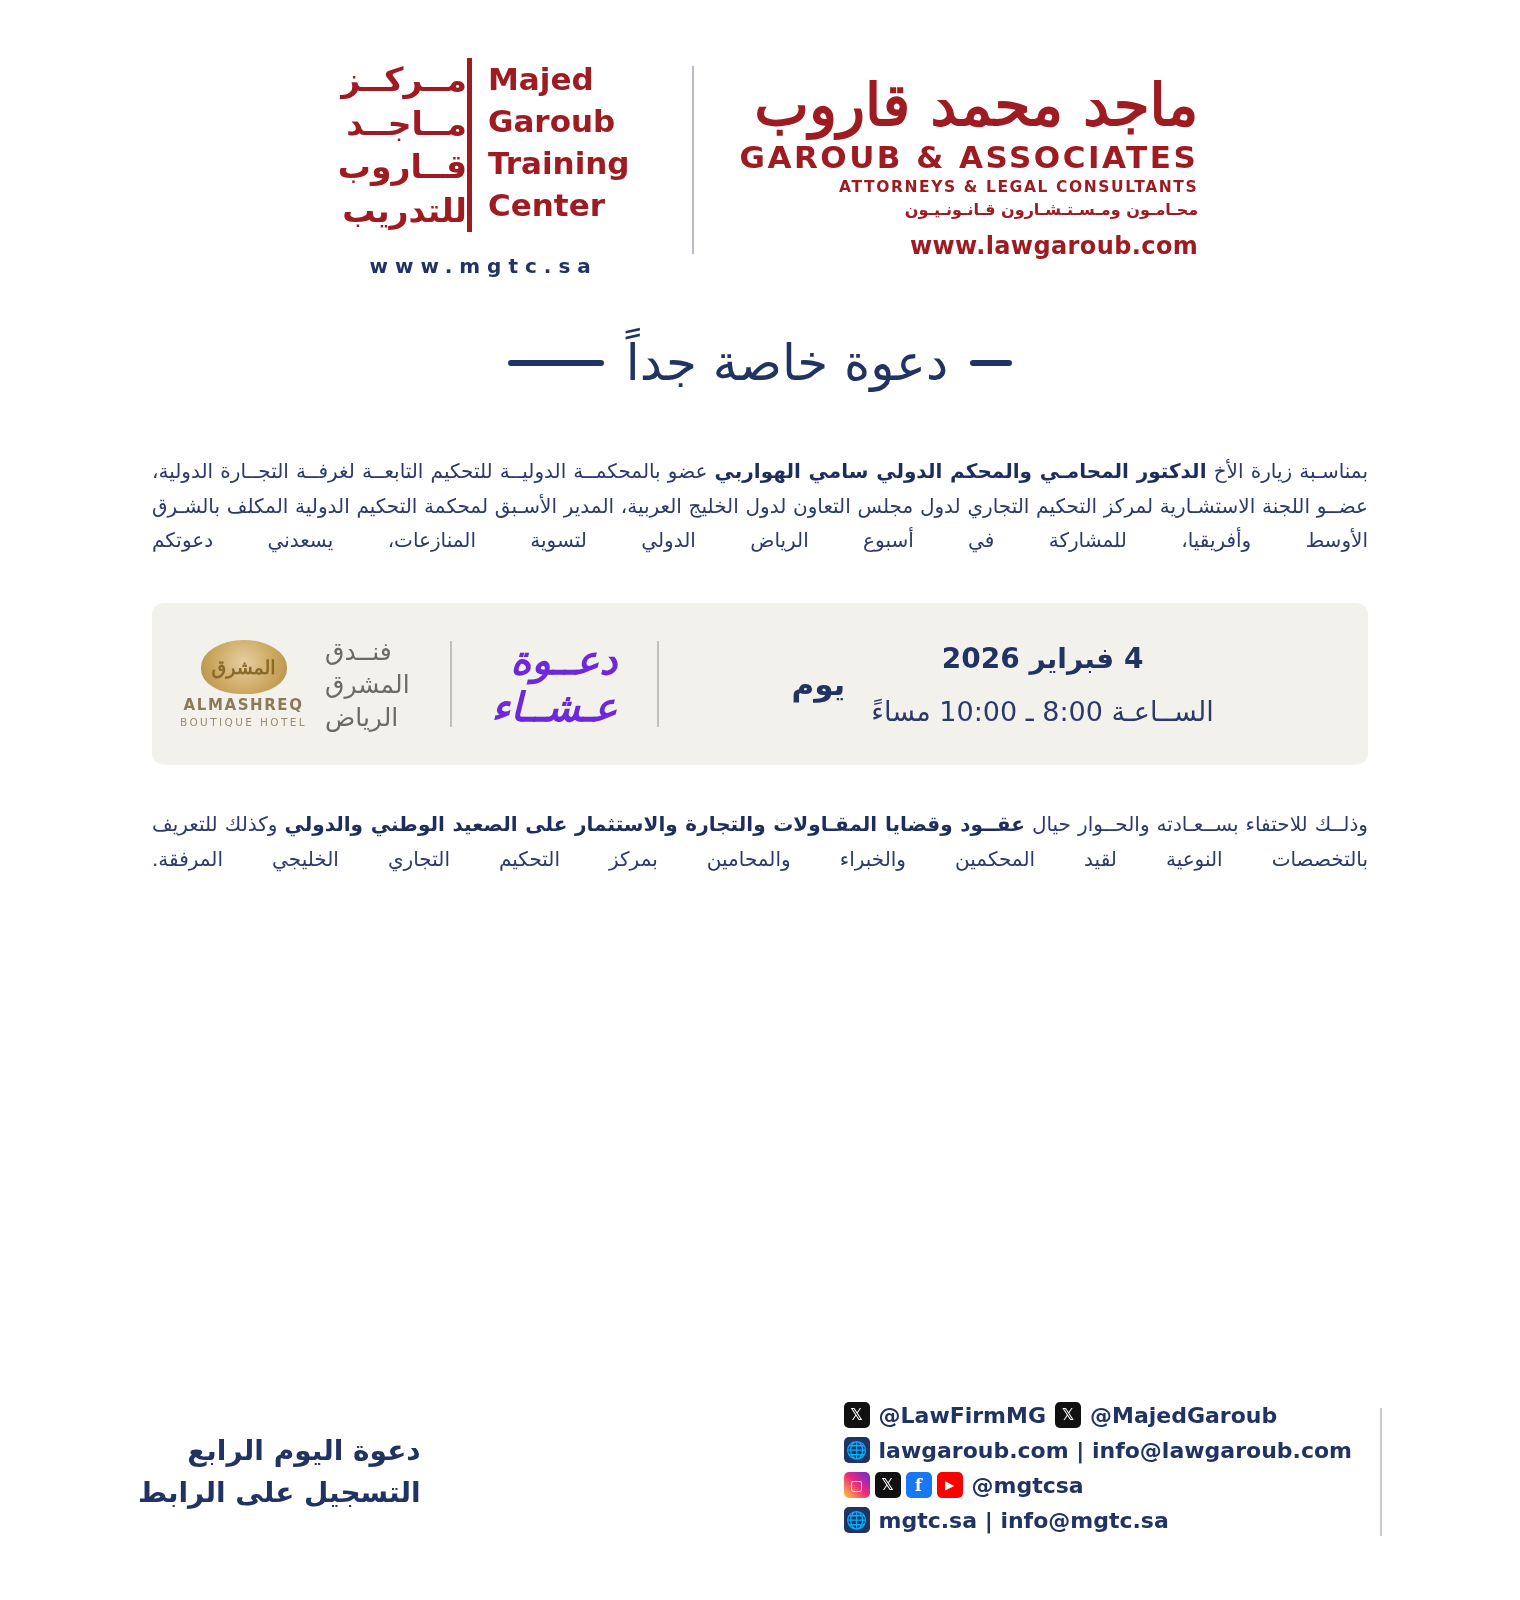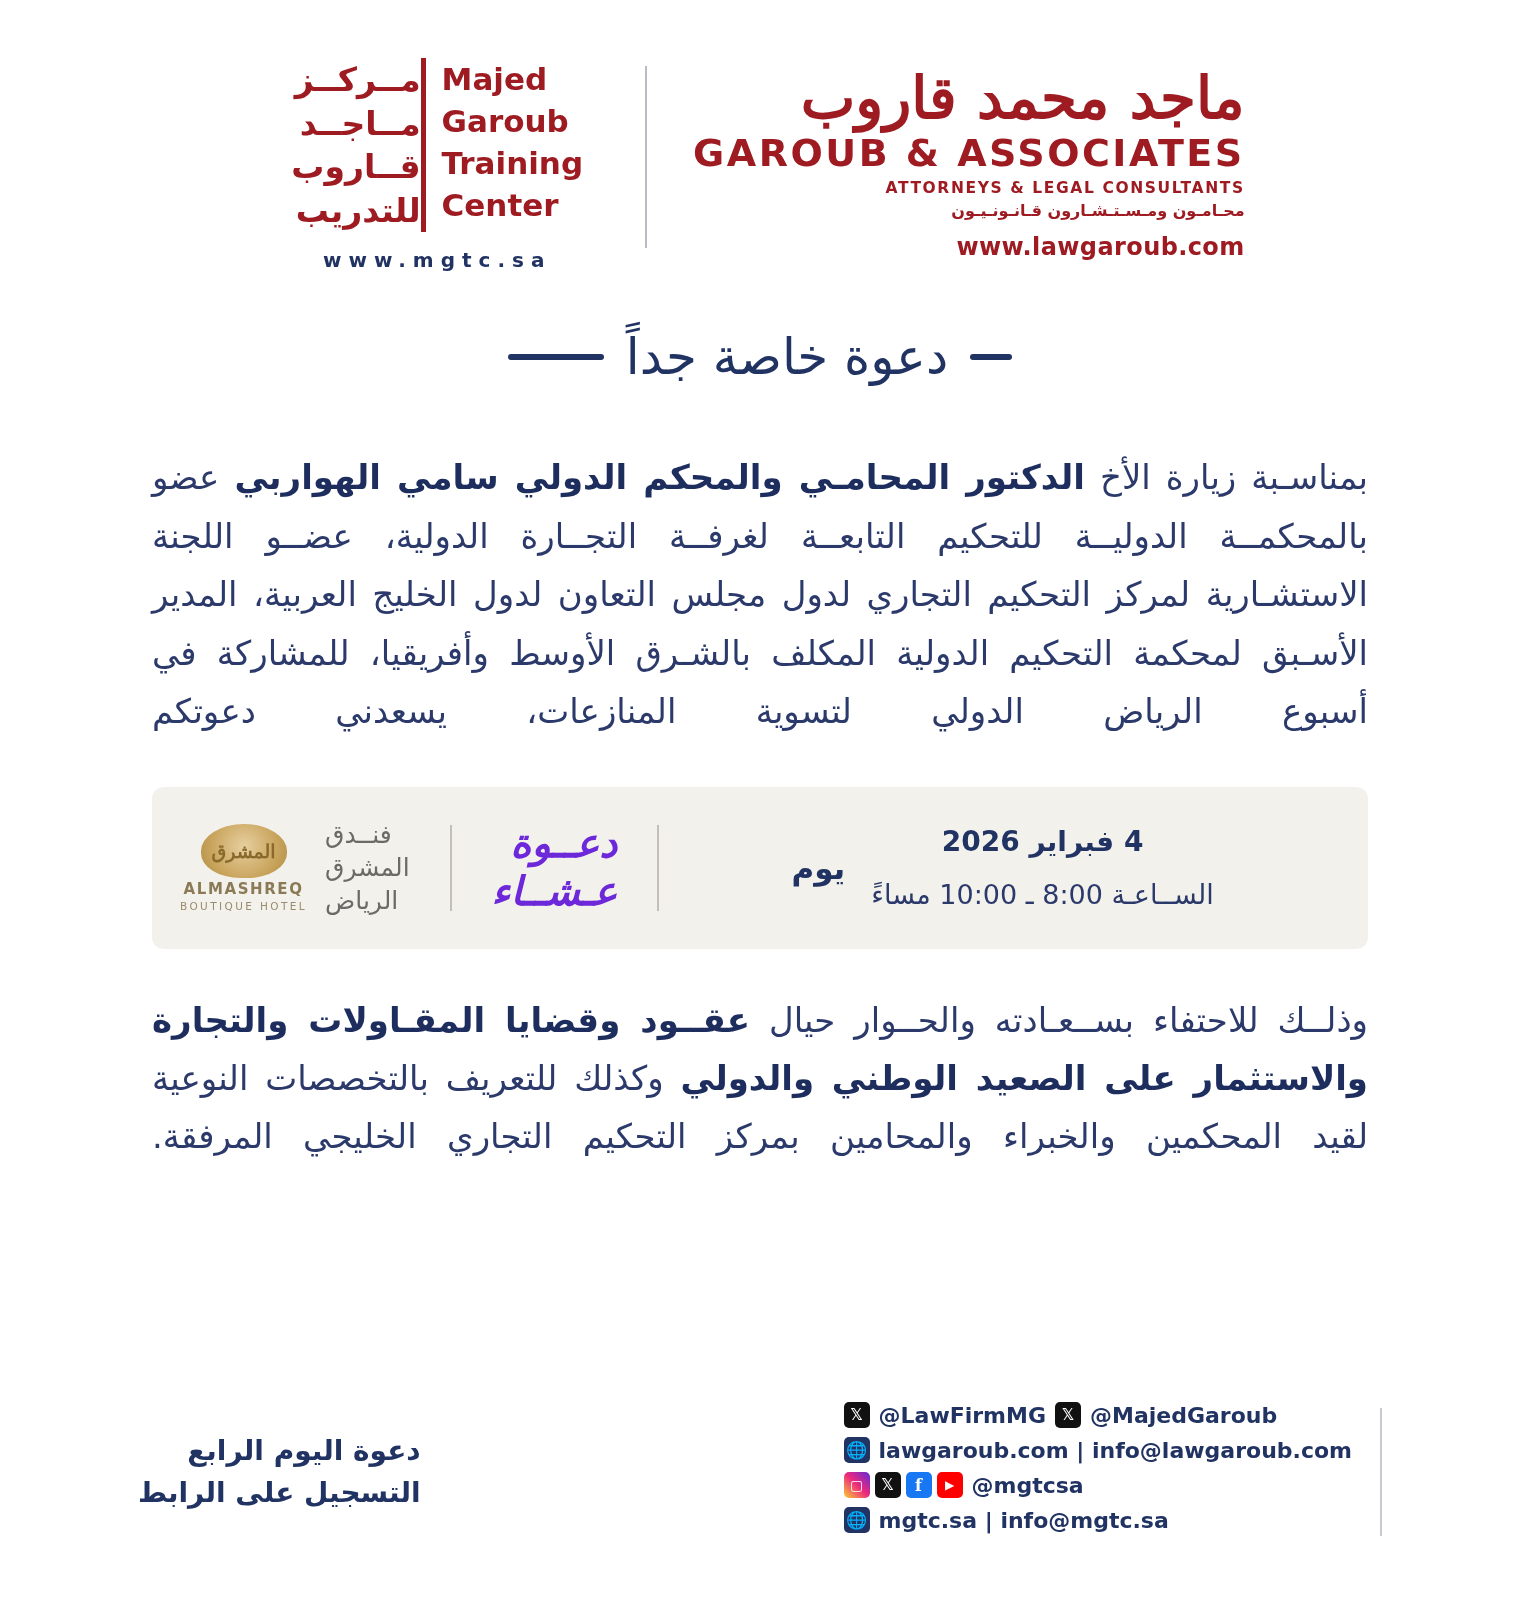--- a/index.html
+++ b/index.html
@@ -37,21 +37,21 @@
     color: #9e1b22;
     font-size: 58px;
     font-weight: bold;
     letter-spacing: -2px;
     line-height: 1;
     margin-bottom: 6px;
     white-space: nowrap;
   }
   .garoub-en {
     color: #9e1b22;
-    font-size: 38px;
+    font-size: 31px;
     font-weight: bold;
     letter-spacing: 2.5px;
     line-height: 1.1;
     direction: ltr;
     white-space: nowrap;
   }
   .garoub-sub {
     color: #9e1b22;
     font-size: 15.5px;
     font-weight: bold;
@@ -81,20 +81,21 @@
     width: 2px;
     background: #b9bcc6;
     align-self: stretch;
     margin: 8px 0 24px 0;
   }
   .logo-left {
     display: flex;
     flex-direction: column;
     align-items: flex-start;
     padding: 0 46px 0 34px;
+    gap: 6px;
   }
   .mgtc-row {
     display: flex;
     flex-direction: row-reverse;
     align-items: stretch;
     gap: 0;
   }
   .mgtc-ar {
     color: #9e1b22;
     font-size: 33px;
@@ -152,21 +153,21 @@
     font-weight: normal;
     color: #213363;
     letter-spacing: -1px;
     white-space: nowrap;
   }
 
   
   .para {
     margin: 11px auto;
     width: 1216px;
-    font-size: 34px;
+    font-size: 20px;
     line-height: 1.72;
     color: #2b3a6b;
     text-align: justify;
     text-align-last: justify;
     direction: rtl;
   }
   .para b { font-weight: bold; color: #1d2d5e; }
   .para-intro { margin-top: 62px; }
 
   

